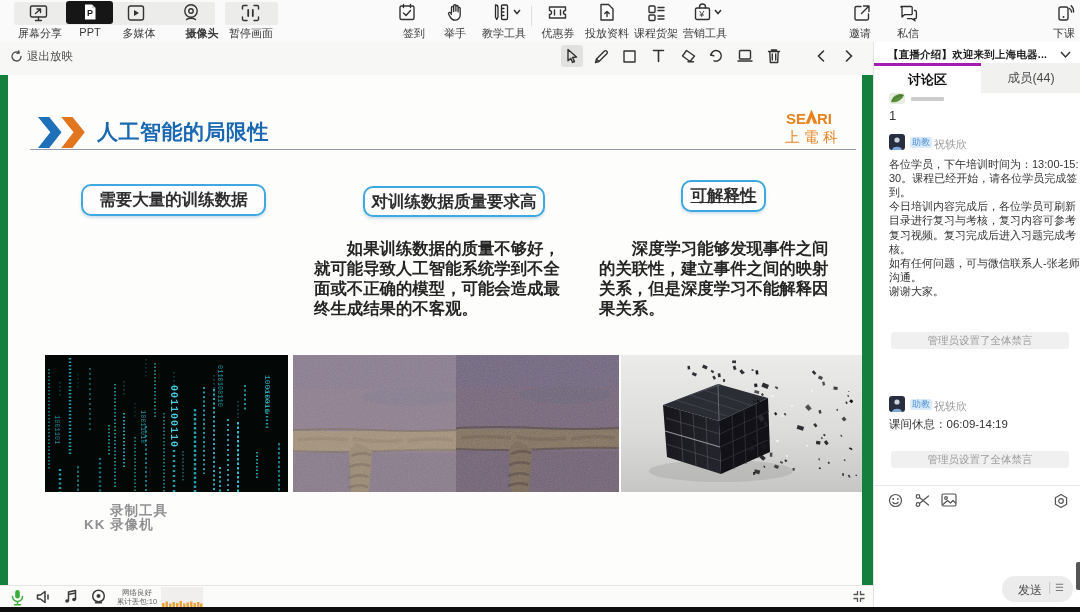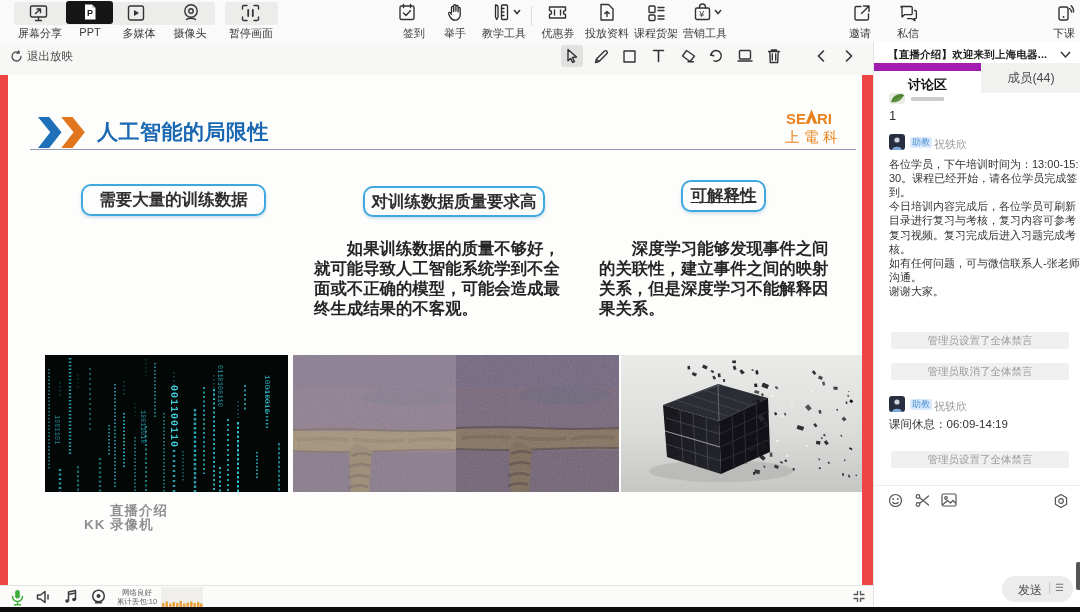--- a/index.html
+++ b/index.html
@@ -4,51 +4,51 @@
 body{width:1080px;height:612px;overflow:hidden;font-family:"Liberation Sans",sans-serif;background:#fff;position:relative;}
 .abs{position:absolute;}
 .lbl{position:absolute;top:26px;font-size:11px;color:#3a3a3a;white-space:nowrap;transform:translateX(-50%);}
 .ic{position:absolute;}
 svg{display:block;overflow:visible;}
 #topbar{left:0;top:0;width:1080px;height:42px;background:#fafafa;border-bottom:1px solid #e9e9e9;}
 .gstrip{position:absolute;top:2px;height:23px;background:#ececea;border-radius:2px;}
 #pptbtn{left:66px;top:1px;width:47px;height:23px;background:#161616;border-radius:3px;}
 #bar2{left:0;top:42px;width:873px;height:33px;background:#f7f7f5;}
 #exitlbl{left:27px;top:49px;font-size:11.5px;color:#4a4a4a;}
-#mainarea{left:0;top:75px;width:873px;height:510px;background:#ef4444;}
+#mainarea{left:0;top:75px;width:873px;height:510px;background:#15803d;}
 #slide{position:absolute;left:8px;top:0;width:854px;height:510px;background:#fdfdfb;overflow:hidden;}
 #title{position:absolute;left:89px;top:43px;font-size:21px;font-weight:bold;color:#1a67b2;letter-spacing:0.5px;}
 #underline{position:absolute;left:22px;top:73.6px;width:826px;height:1.6px;background:#9297b3;}
 .bluebox{position:absolute;border:2px solid #3fa8e0;border-radius:10px;background:#fdfdfd;box-shadow:0 2px 3px rgba(120,170,210,0.35);display:flex;align-items:center;justify-content:center;font-weight:bold;font-size:16.5px;color:#2e2e2e;white-space:nowrap;}
 .para{position:absolute;font-size:16.4px;line-height:20.3px;font-weight:bold;color:#252525;white-space:nowrap;}
 #wm{position:absolute;left:76px;top:429px;font-size:13.5px;font-weight:bold;color:#909090;text-shadow:0 0 2px #fff,1px 1px 0 #fff,-1px -1px 0 #fff;line-height:13.5px;letter-spacing:1px;}
 #botbar{left:0;top:585px;width:873px;height:22px;background:#fbfbfa;border-top:1px solid #e5e5e4;}
 #blackstrip{left:0;top:607px;width:1080px;height:5px;background:#0d0d0d;}
 #netinfo{left:112px;top:588px;font-size:7.5px;color:#666;line-height:9px;text-align:center;width:50px;white-space:nowrap;}
 #meter{left:161px;top:587px;width:42px;height:19px;background:#f0efed;}
 #sidebar{left:873px;top:42px;width:207px;height:565px;background:#fff;border-left:1px solid #e3e3e3;}
 #sbtitle{position:absolute;left:14px;top:6px;font-size:10.5px;font-weight:bold;color:#1d1d1d;letter-spacing:0.2px;}
-#tabL{position:absolute;left:0;top:21px;width:107px;height:30px;background:#fff;border-top:8px solid #a21caf;text-align:center;font-size:13px;font-weight:bold;color:#111;line-height:27px;}
+#tabL{position:absolute;left:0;top:21px;width:107px;height:30px;background:#fff;border-top:3px solid #a21caf;text-align:center;font-size:13px;font-weight:bold;color:#111;line-height:27px;}
 #tabR{position:absolute;left:107px;top:21px;width:100px;height:30px;background:#f1f1f0;text-align:center;font-size:12.5px;color:#4a4a4a;line-height:31px;}
 .sysbar{position:absolute;left:17px;width:178px;height:17px;background:#f0f0f0;border-radius:3px;color:#9a9a9a;font-size:10.5px;text-align:center;line-height:17px;white-space:nowrap;}
 .avatar{position:absolute;width:16px;height:16px;border-radius:3px;overflow:hidden;}
 .badge{position:absolute;background:#dcebfb;color:#4a8fd3;font-size:9px;line-height:11px;padding:0 2px;border-radius:2px;white-space:nowrap;}
 .uname{position:absolute;font-size:11px;color:#9b9b9b;white-space:nowrap;}
 .msg{position:absolute;font-size:11px;line-height:14.2px;color:#333;white-space:nowrap;}
 #sendbtn{position:absolute;left:128px;top:534px;width:71px;height:26px;background:#ececec;border-radius:13px;font-size:12px;color:#4a4a4a;}
 </style></head><body>
 
 <div class="abs" id="topbar"></div>
 <div class="gstrip" style="left:14px;width:201px;"></div>
 <div class="gstrip" style="left:225px;width:53px;"></div>
 <div class="abs" id="pptbtn"></div>
 <div class="lbl" style="left:40px;">屏幕分享</div>
 <div class="lbl" style="left:90px;">PPT</div>
 <div class="lbl" style="left:139px;">多媒体</div>
-<div class="lbl" style="left:190px;">摄像头</div>
+<div class="lbl" style="left:202px;font-weight:bold;">摄像头</div>
 <div class="lbl" style="left:251px;">暂停画面</div>
 <div class="lbl" style="left:406px;margin-left:8px;">签到</div>
 <div class="lbl" style="left:455px;">举手</div>
 <div class="lbl" style="left:504px;">教学工具</div>
 <div class="lbl" style="left:558px;">优惠券</div>
 <div class="lbl" style="left:607px;">投放资料</div>
 <div class="lbl" style="left:656px;">课程货架</div>
 <div class="lbl" style="left:705px;">营销工具</div>
 <div class="lbl" style="left:860px;font-family:Liberation Serif, serif;">邀请</div>
 <div class="lbl" style="left:908px;">私信</div>
@@ -434,21 +434,21 @@
           <rect x="122.7" y="16.5" width="1.6" height="1.2" fill="#1c1c22" opacity="0.9" transform="rotate(48 122.7 16.5)"></rect>
           <rect x="111.2" y="5.5" width="3.8" height="2.6" fill="#1c1c22" opacity="0.9" transform="rotate(1 111.2 5.5)"></rect>
           <rect x="90.7" y="14.8" width="3.0" height="2.1" fill="#1c1c22" opacity="0.9" transform="rotate(33 90.7 14.8)"></rect>
           <rect x="130.8" y="14.1" width="2.0" height="1.4" fill="#1c1c22" opacity="0.9" transform="rotate(16 130.8 14.1)"></rect>
           <rect x="99.3" y="18.3" width="3.7" height="2.6" fill="#1c1c22" opacity="0.9" transform="rotate(83 99.3 18.3)"></rect>
           <rect x="120.8" y="14.2" width="4.4" height="3.1" fill="#1c1c22" opacity="0.9" transform="rotate(53 120.8 14.2)"></rect>
           <rect x="82.4" y="9.4" width="4.8" height="3.3" fill="#1c1c22" opacity="0.9" transform="rotate(25 82.4 9.4)"></rect>
           <rect x="93.3" y="20.5" width="3.5" height="2.4" fill="#1c1c22" opacity="0.9" transform="rotate(60 93.3 20.5)"></rect>
 </svg>
       </div>
-  <div id="wm"><span style="padding-left:26px;">直播介绍</span><br>KK 录像机</div>
+  <div id="wm"><span style="padding-left:26px;">录制工具</span><br>KK 录像机</div>
  </div>
 </div>
 
 <div class="abs" id="botbar"></div>
 <div class="ic" style="left:11px;top:589px;">
     <svg width="13" height="17" viewBox="0 0 13 17">
 <rect x="4.2" y="1" width="4.6" height="8.5" rx="2.3" fill="#3cae3c"></rect>
 <path d="M1.5 7.5 A5 5 0 0 0 11.5 7.5 M6.5 12.5 V15.5 M3.5 15.8 H9.5" stroke="#3cae3c" stroke-width="1.5" fill="none" stroke-linecap="round"></path>
     </svg>
   </div>
@@ -517,21 +517,20 @@
       <svg width="16" height="16" viewBox="0 0 16 16">
         <rect width="16" height="16" fill="#262e40"></rect>
         <circle cx="8" cy="6" r="2.6" fill="#cfd3da"></circle>
         <path d="M3 16 C3 11.5 13 11.5 13 16 Z" fill="#7da7d9"></path>
       </svg>
     </div>
 <div class="badge" style="left:36px;top:95px;">助教</div>
 <div class="uname" style="left:60px;top:95px;">祝轶欣</div>
 <div class="msg" style="left:15px;top:114.5px;">各位学员，下午培训时间为：13:00-15:<br>30。课程已经开始，请各位学员完成签<br>到。<br>今日培训内容完成后，各位学员可刷新<br>目录进行复习与考核，复习内容可参考<br>复习视频。复习完成后进入习题完成考<br>核。<br>如有任何问题，可与微信联系人-张老师<br>沟通。<br>谢谢大家。</div>
 <div class="sysbar" style="top:290px;">管理员设置了全体禁言</div>
-<div class="sysbar" style="top:321px;">管理员取消了全体禁言</div>
 <div class="avatar" style="left:15px;top:354px;">
       <svg width="16" height="16" viewBox="0 0 16 16">
         <rect width="16" height="16" fill="#262e40"></rect>
         <circle cx="8" cy="6" r="2.6" fill="#cfd3da"></circle>
         <path d="M3 16 C3 11.5 13 11.5 13 16 Z" fill="#7da7d9"></path>
       </svg>
     </div>
 <div class="badge" style="left:36px;top:357px;">助教</div>
 <div class="uname" style="left:60px;top:357px;">祝轶欣</div>
 <div class="msg" style="left:15px;top:375px;font-size:11.5px;">课间休息：06:09-14:19</div>

